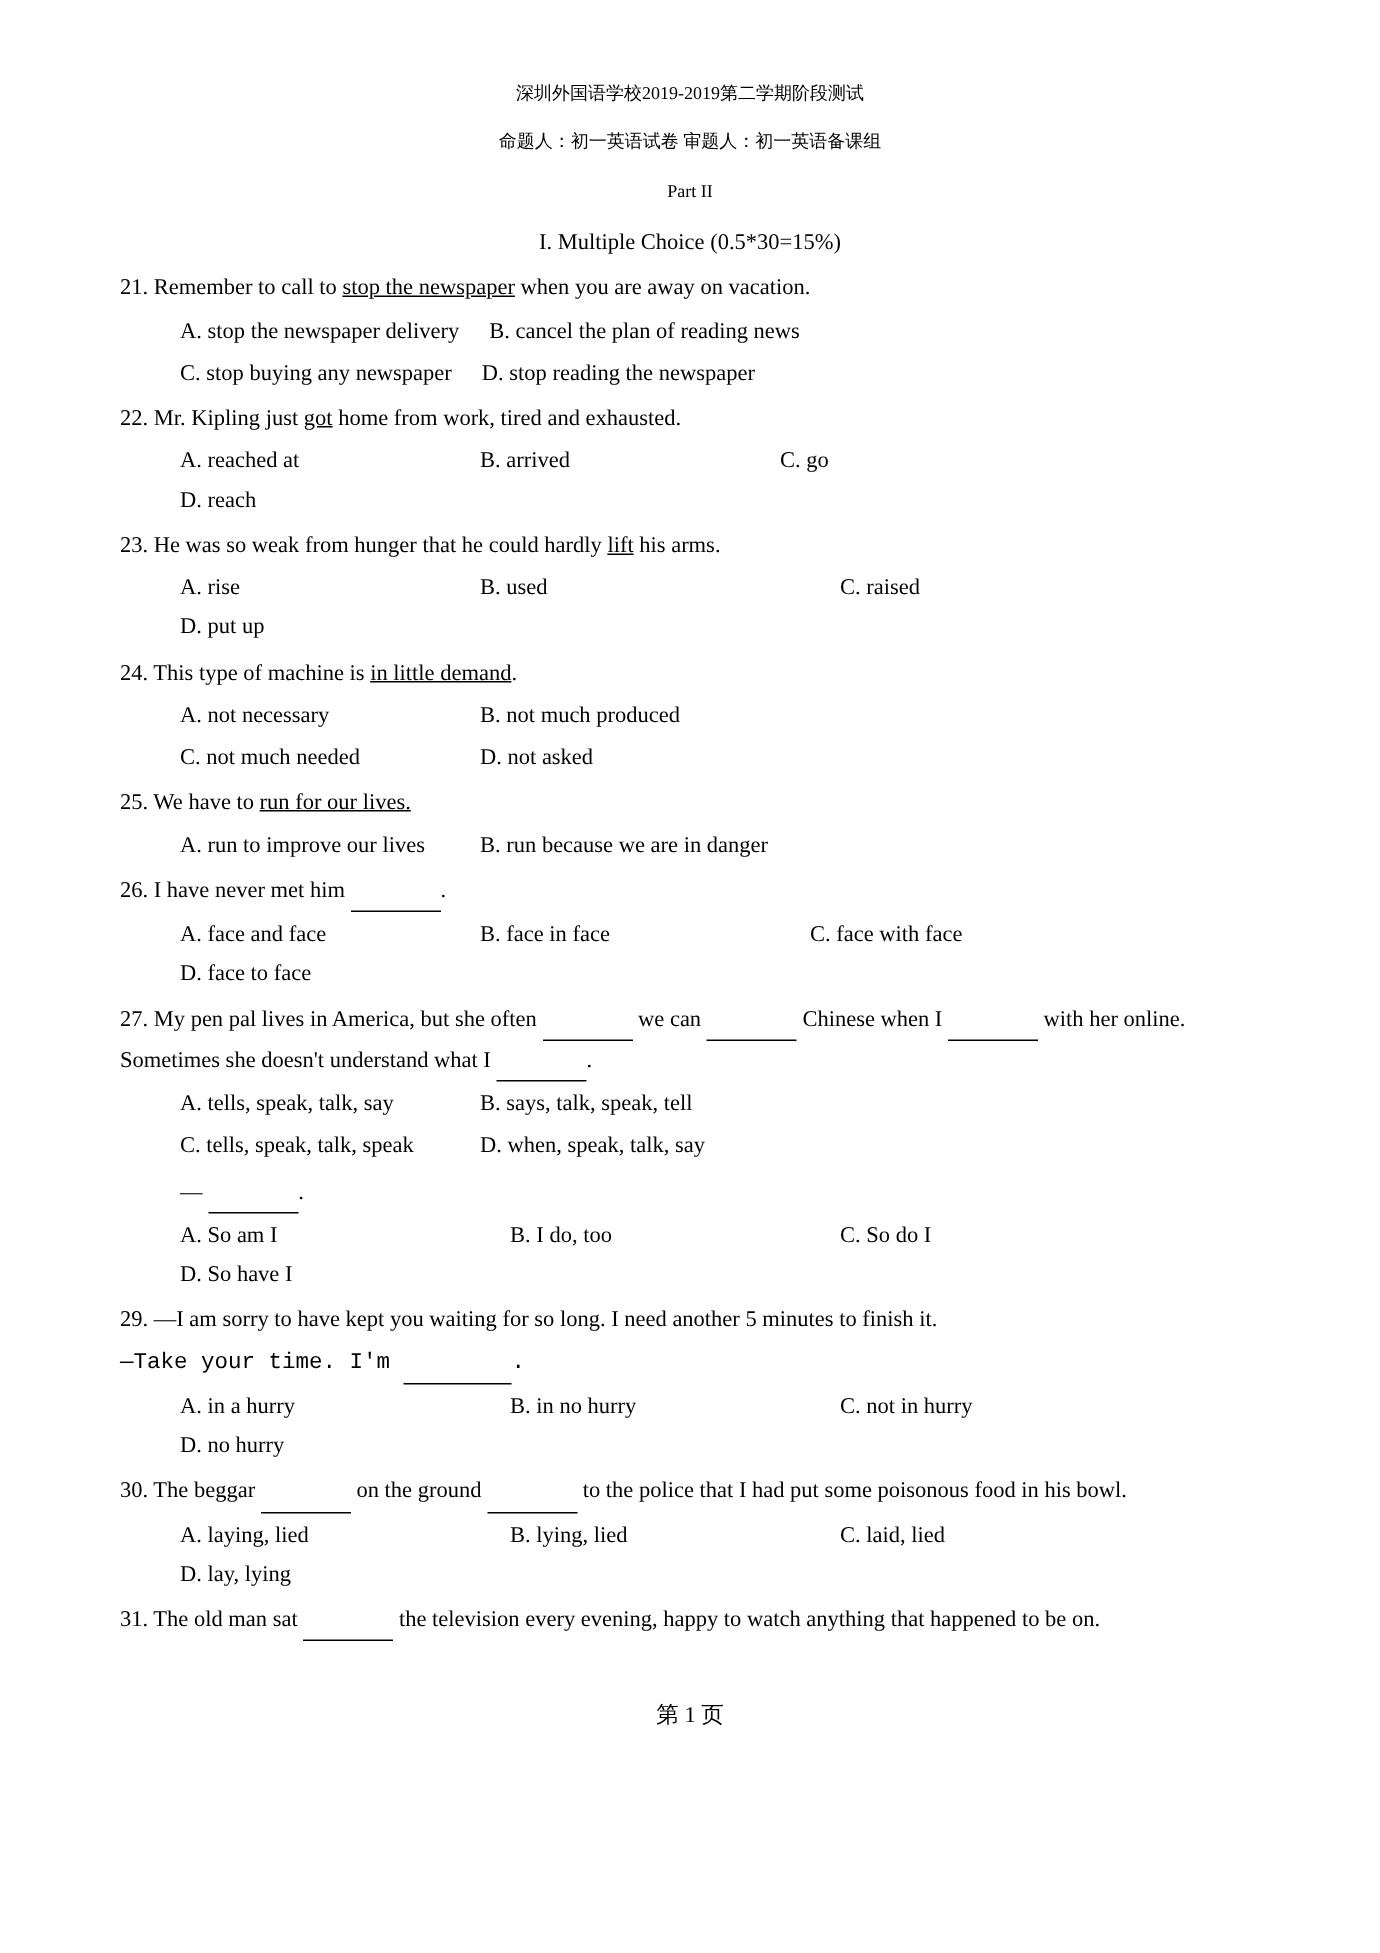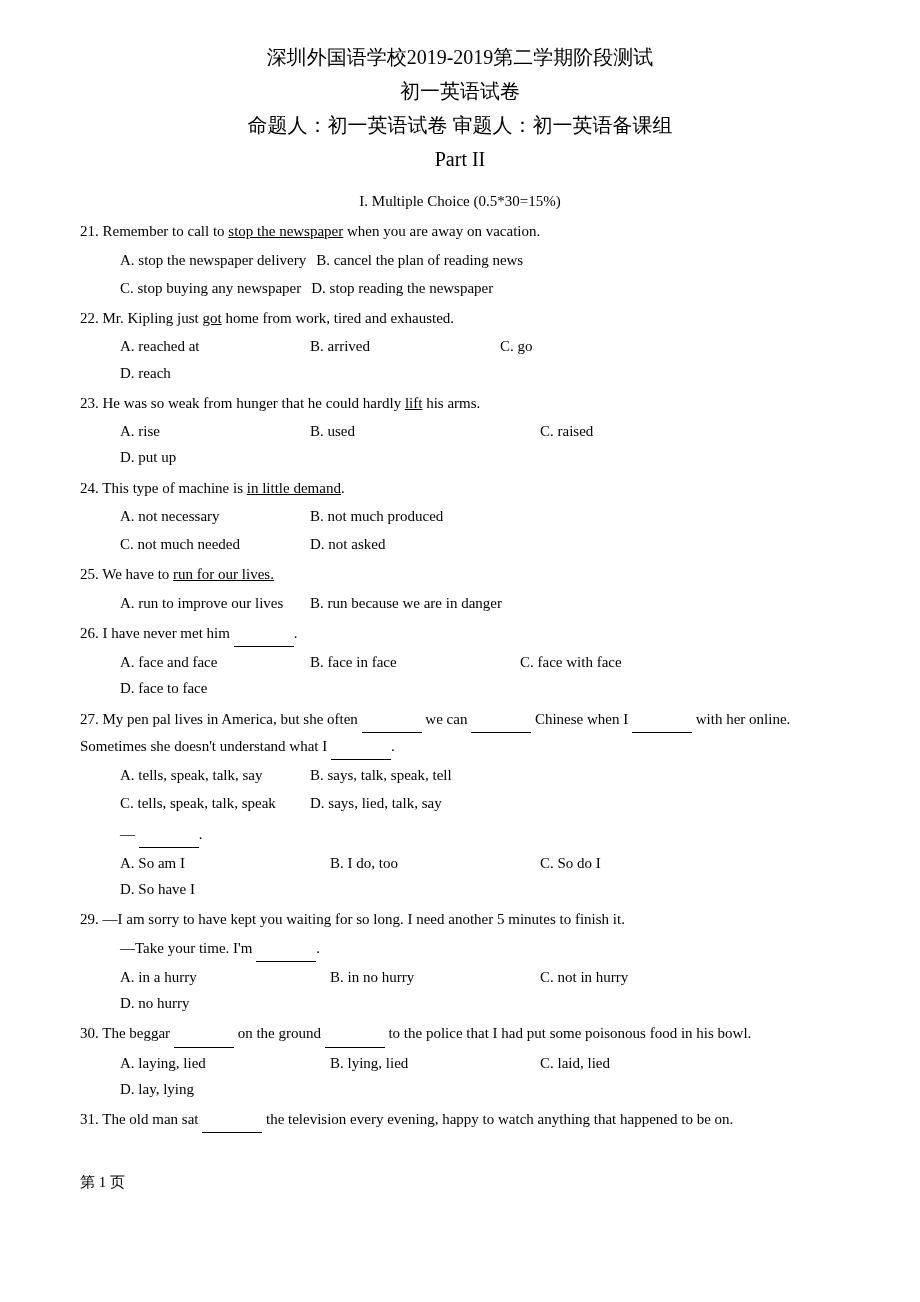--- a/index.html
+++ b/index.html
@@ -14,67 +14,68 @@
       color: #000;
       width: 920px;
       min-height: 1302px;
       padding: 40px 80px 60px 80px;
     }
     .header {
       text-align: center;
       margin-bottom: 12px;
     }
     .header-line {
-      font-size: 20px;
+      font-size: 12px;
       line-height: 1.7;
+      margin-top: 12px;
     }
     .content {
       line-height: 1.75;
       font-size: 15px;
     }
     .section-title {
       margin-bottom: 4px;
       text-align: center;
     }
     .question {
       margin-bottom: 2px;
       text-indent: 0;
     }
     .options {
       margin-left: 40px;
       margin-bottom: 4px;
     }
     .option-row {
       display: flex;
       flex-wrap: wrap;
-      gap: 0 10px;
+      gap: 0 20px;
       margin-bottom: 2px;
     }
     .option-item {
       min-width: 180px;
     }
     .underline {
       text-decoration: underline;
     }
     .blank {
       display: inline-block;
       border-bottom: 1px solid #000;
       min-width: 60px;
     }
     .footer {
+      text-align: center;
       margin-top: 40px;
       font-size: 15px;
     }
   </style>
 </head>
 <body>
 
 <div class="header">
   <div class="header-line">深圳外国语学校2019-2019第二学期阶段测试</div>
-  <div class="header-line">初一英语试卷</div>
   <div class="header-line">命题人：初一英语试卷 审题人：初一英语备课组</div>
   <div class="header-line">Part II</div>
 </div>
 
 <div class="content">
 
   <div class="section-title">
     <span>I. Multiple Choice (0.5*30=15%)</span>
   </div>
 
@@ -155,40 +156,40 @@
   <div class="question">
     <span>27. My pen pal lives in America, but she often <span class="blank">&nbsp;&nbsp;&nbsp;&nbsp;&nbsp;&nbsp;&nbsp;&nbsp;</span> we can <span class="blank">&nbsp;&nbsp;&nbsp;&nbsp;&nbsp;&nbsp;&nbsp;&nbsp;</span> Chinese when I <span class="blank">&nbsp;&nbsp;&nbsp;&nbsp;&nbsp;&nbsp;&nbsp;&nbsp;</span> with her online. Sometimes she doesn't understand what I <span class="blank">&nbsp;&nbsp;&nbsp;&nbsp;&nbsp;&nbsp;&nbsp;&nbsp;</span>.</span>
   </div>
   <div class="options">
     <div class="option-row">
       <span class="option-item">A. tells, speak, talk, say</span>
       <span class="option-item">B. says, talk, speak, tell</span>
     </div>
     <div class="option-row">
       <span class="option-item">C. tells, speak, talk, speak</span>
-      <span class="option-item">D. says, lied, talk, say</span>
+      <span class="option-item">D. when, speak, talk, say</span>
     </div>
   </div>
 
   <div class="question" style="margin-left:40px;">
     <span>— <span class="blank">&nbsp;&nbsp;&nbsp;&nbsp;&nbsp;&nbsp;&nbsp;&nbsp;</span>.</span>
   </div>
   <div class="options">
     <div class="option-row">
       <span class="option-item" style="min-width:200px">A. So am I</span>
       <span class="option-item" style="min-width:200px">B. I do, too</span>
       <span class="option-item" style="min-width:180px">C. So do I</span>
       <span class="option-item">D. So have I</span>
     </div>
   </div>
 
   <div class="question">
     <span>29. —I am sorry to have kept you waiting for so long. I need another 5 minutes to finish it.</span>
   </div>
-  <div class="question" style="margin-left:40px;">
+  <div class="question" style="font-family:Liberation Mono, monospace;">
     <span>—Take your time. I'm <span class="blank">&nbsp;&nbsp;&nbsp;&nbsp;&nbsp;&nbsp;&nbsp;&nbsp;</span>.</span>
   </div>
   <div class="options">
     <div class="option-row">
       <span class="option-item" style="min-width:200px">A. in a hurry</span>
       <span class="option-item" style="min-width:200px">B. in no hurry</span>
       <span class="option-item" style="min-width:180px">C. not in hurry</span>
       <span class="option-item">D. no hurry</span>
     </div>
   </div>

